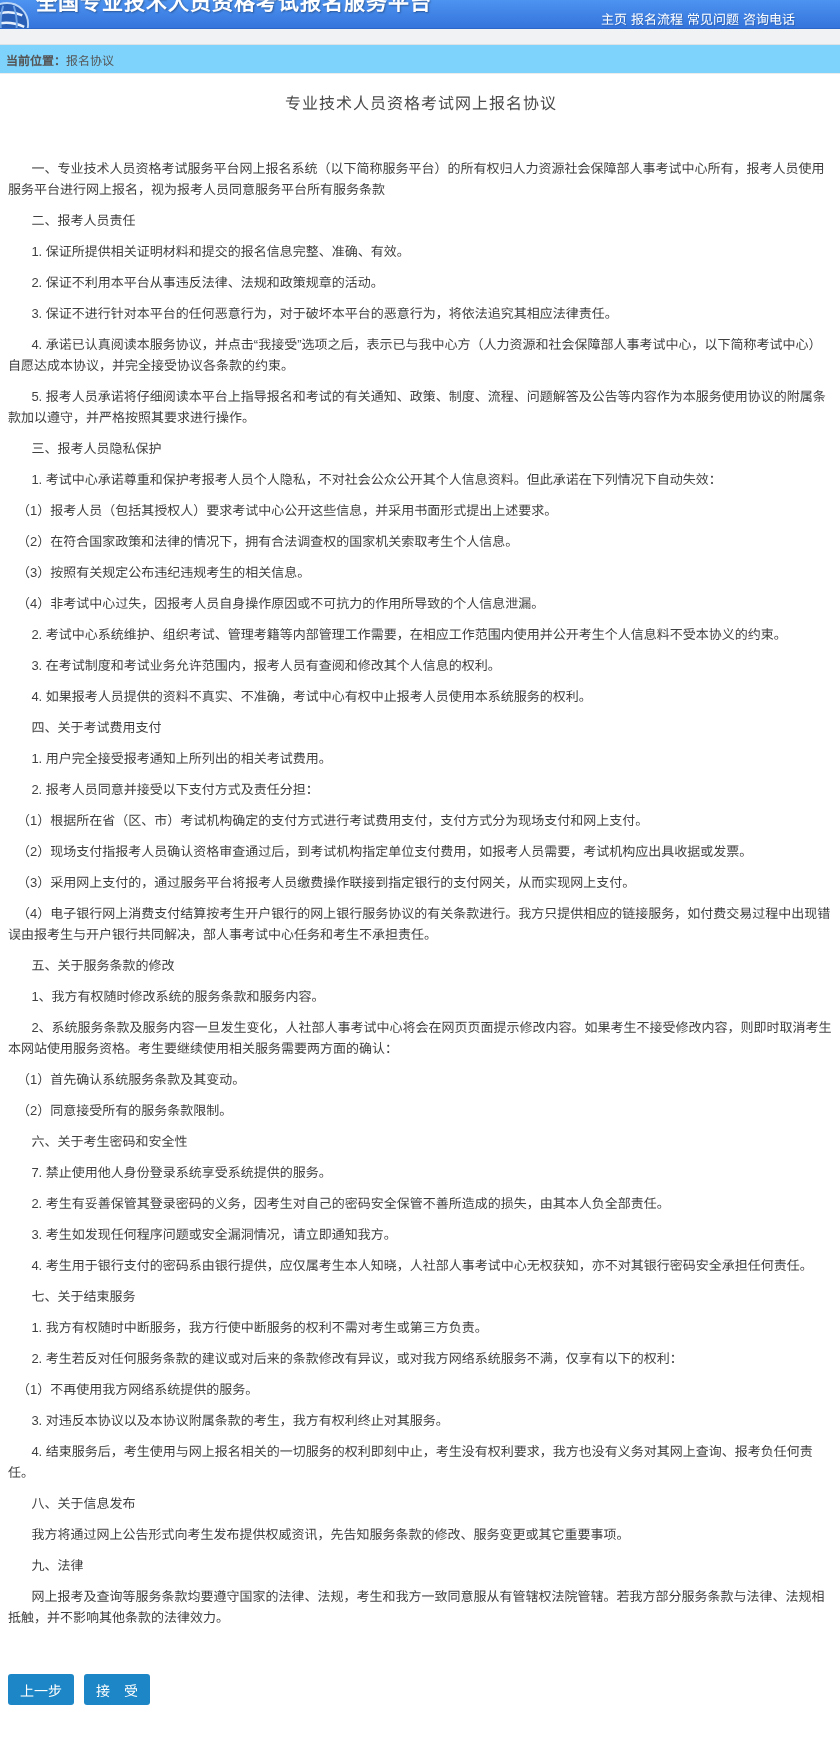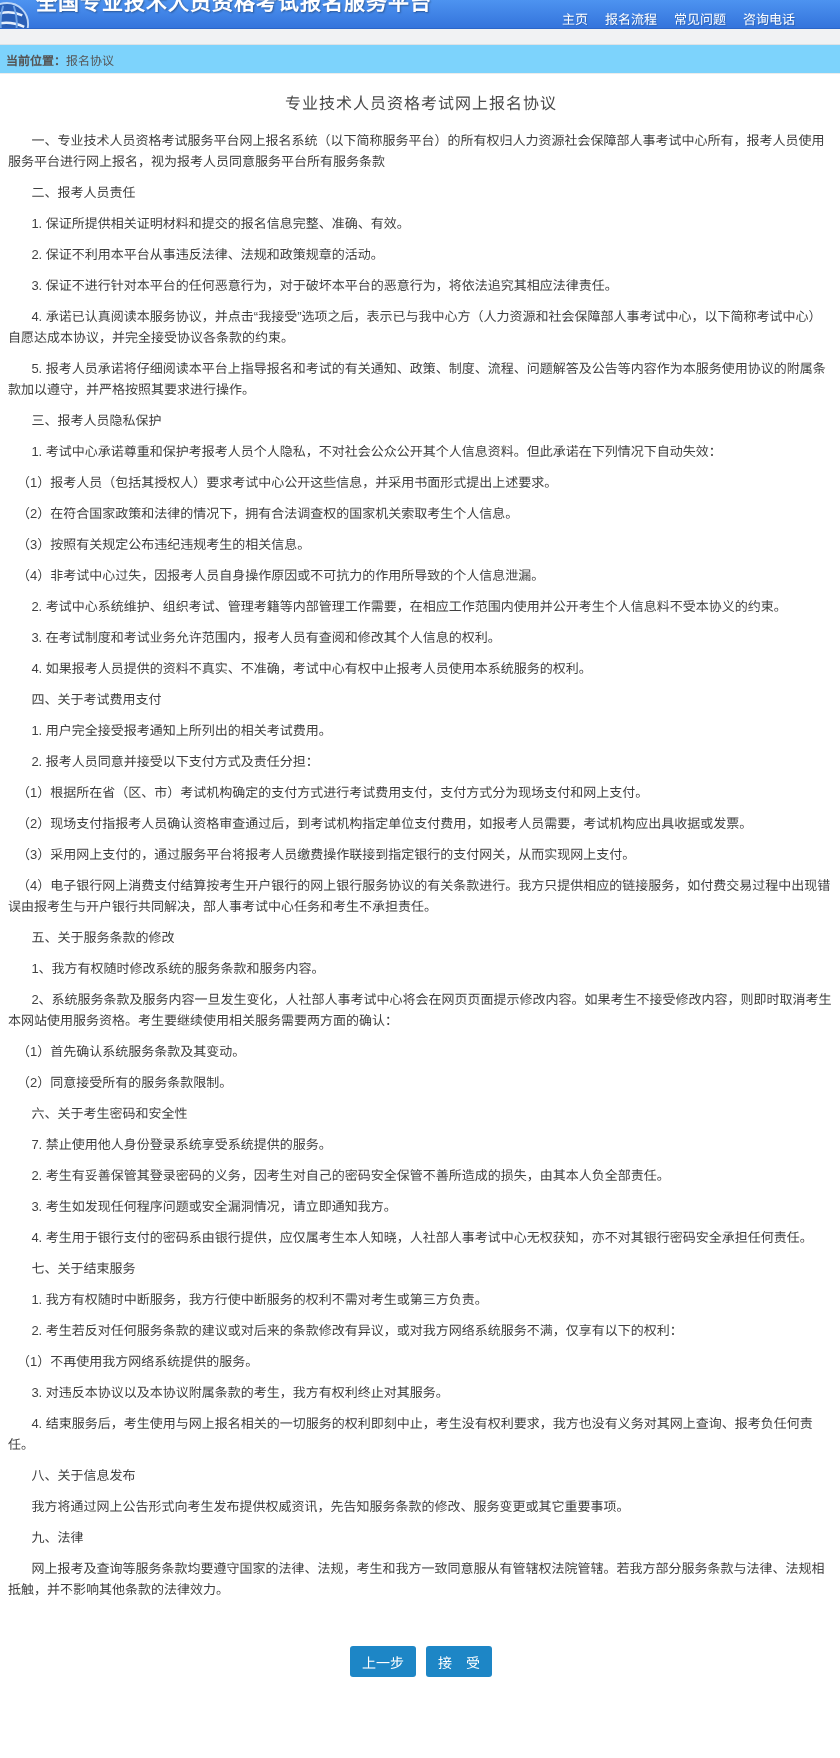--- a/index.html
+++ b/index.html
@@ -24,49 +24,49 @@
   }
   .titles { line-height:1.15; padding-top:1px; }
   .site-title {
     color:#fff; font-size:21px; font-weight:bold; letter-spacing:1px;
     text-shadow:1px 1px 2px rgba(0,0,0,.35);
   }
   .site-subtitle {
     color:#fff; font-size:10.5px; font-weight:bold; margin-top:10px;
     text-shadow:1px 1px 1px rgba(0,0,0,.25);
   }
-  .nav { margin-left:auto; display:flex; gap:17px; align-items:center; padding-top:8px; }
+  .nav { margin-left:auto; display:flex; gap:4px; align-items:center; padding-top:8px; }
   .nav a {
     color:#fff; font-size:13px; text-decoration:none; white-space:nowrap;
     text-shadow:1px 1px 1px rgba(0,0,0,.2); cursor:pointer;
   }
 
   
   .substrip { height:16px; background:#f1f2f3; border-bottom:1px solid #dde2e6; }
   .breadcrumb {
     height:29px; display:flex; align-items:center;
     padding-left:6px; font-size:12px; color:#555;
     background:#7dd3fc; border-bottom:1px solid #ececec;
   }
   .breadcrumb b { font-weight:bold; color:#555; }
 
   
   .content { padding:16px 6px 0 8px; color:#404040; }
   .agreement-title {
     text-align:center; font-size:16px; font-weight:normal; color:#4a4a4a;
-    margin-bottom:16px; letter-spacing:1px;
+    margin-bottom:44px; letter-spacing:1px;
   }
   .para {
     font-size:13px; line-height:21px; margin:10px 0;
     text-indent:1.8em; color:#3f3f3f;
   }
   .para.paren { text-indent:0.7em;margin-top:8px; }
 
   
-  .btn-row { display:flex; justify-content:center; gap:10px; margin-top:46px; }
+  .btn-row { display:flex; justify-content:flex-start; gap:10px; margin-top:46px; }
   .btn {
     min-width:58px; height:31px; padding:0 12px;
     background:#1d86c6; color:#fff; font-size:14px;
     border:none; border-radius:3px; cursor:pointer;
     font-family:"Liberation Sans","DejaVu Sans",sans-serif;
   }
 </style>
 </head>
 <body>
 

